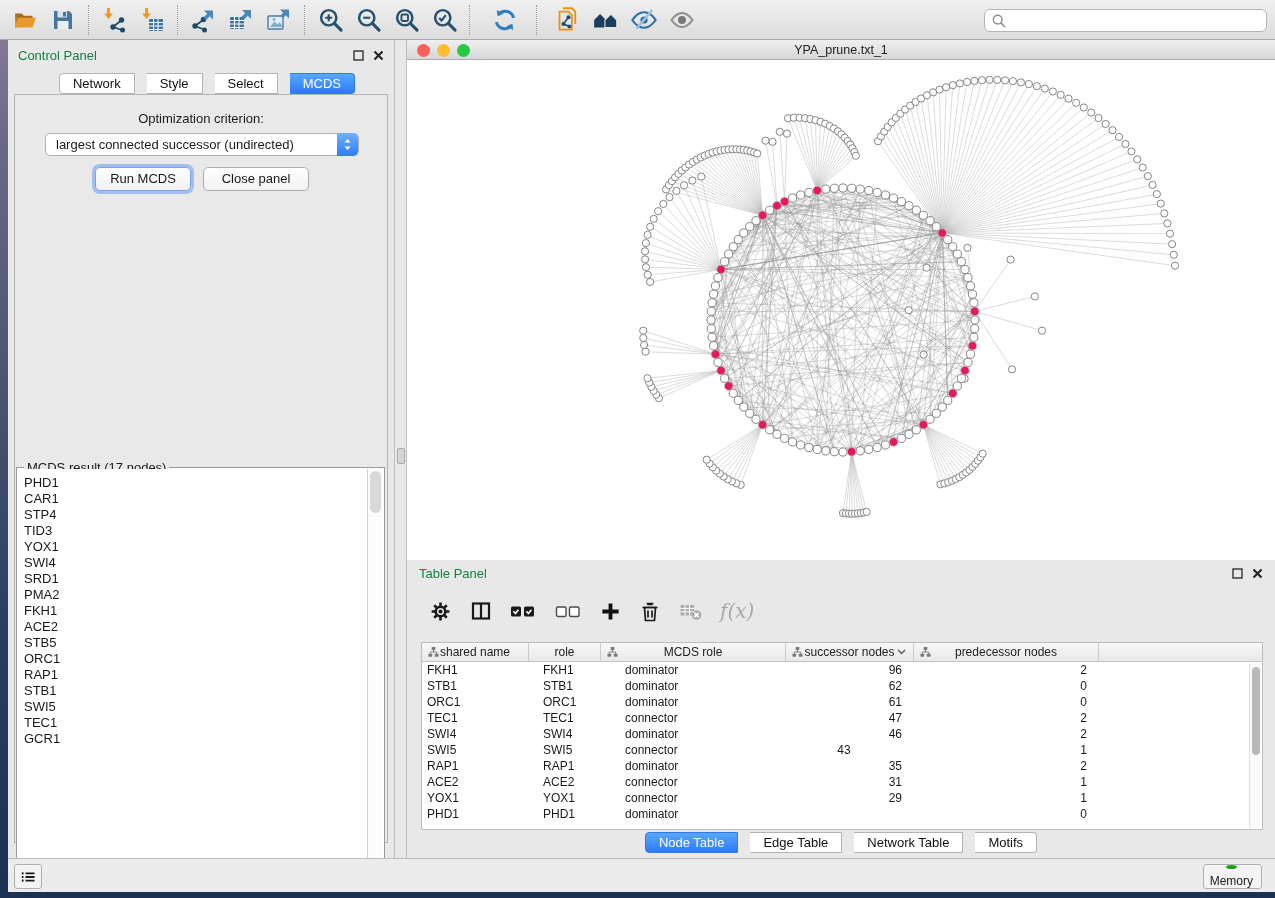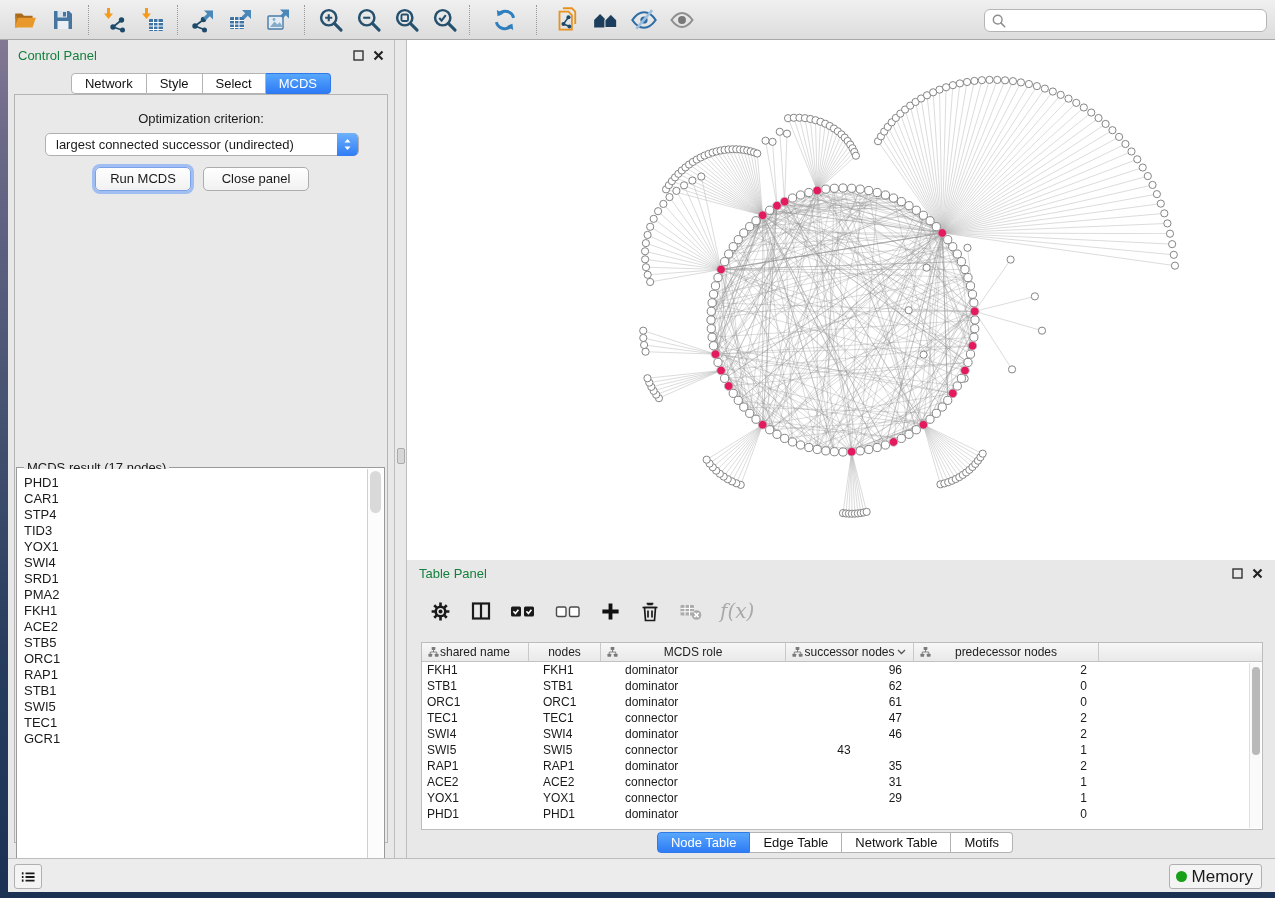--- a/index.html
+++ b/index.html
@@ -21,21 +21,21 @@
   
   .wall-left { position:absolute; left:0; top:40px; width:8px; height:858px; background:transparent; }
 
   
   .left-panel { position:absolute; left:8px; top:40px; width:386px; height:818px; background:#e8e8e8; }
   .panel-titlebar { height:30px; display:flex; align-items:center; padding:0 10px; }
   .panel-title { font-size:13px; color:#15803d; }
   .panel-title-icons { margin-left:auto; display:flex; gap:9px; align-items:center; }
   .seg-row { position:absolute; left:0; right:0; top:33px; display:flex; justify-content:center; z-index:3; }
   .seg { display:inline-block; height:21px; line-height:19px; padding:0 13px; background:#fff;
-         border:1px solid #b3b3b3; border-left:none; font-size:13px; color:#111; cursor:default; }
+         border:1px solid #b3b3b3; border-left:none; font-size:13px; color:#111; cursor:default;margin-left:12px; }
   .seg.first { border-left:1px solid #b3b3b3; border-radius:4px 0 0 4px; }
   .seg.last  { border-radius:0 4px 4px 0; }
   .seg.sel   { background:linear-gradient(#58a7fc,#2e7bf6); color:#fff; border-color:#3079e8; }
   .cp-box { position:absolute; left:6px; top:54px; width:374px; height:749px;
             border:1px solid #b4b4b4; background:#e9e9e9; }
   .opt-label { text-align:center; margin-top:16px; font-size:13px; }
   .dropdown { position:absolute; left:30px; top:38px; width:314px; height:23px; background:#fff;
               border:1px solid #b0b0b0; border-radius:5px; line-height:21px; padding-left:10px; font-size:13px; }
   .dropdown .stepper { position:absolute; right:0px; top:-1px; width:21px; height:23px;
               background:linear-gradient(#6eb1fc,#2e7cf6); border-radius:0 5px 5px 0;
@@ -89,21 +89,21 @@
                 border-left:1px solid #e0e0e0; }
   .tbl-thumb { position:absolute; top:4px; left:1.5px; width:8px; height:88px; background:#b9b9b9; border-radius:5px; }
   .table-tabs { position:absolute; left:0; right:12px; top:272px; display:flex; justify-content:center; }
 
   
   .status-bar { position:absolute; left:8px; top:858px; width:1267px; height:34px; background:#ececec;
                 border-top:1px solid #bdbdbd; }
   .status-btn { position:absolute; left:6px; top:5px; width:28px; height:25px; background:#f4f4f4;
                 border:1px solid #b0b0b0; border-radius:3px; display:flex; align-items:center; justify-content:center; }
   .memory-btn { position:absolute; right:13px; top:5px; height:25px; padding:0 8px 0 6px; background:#f4f4f4;
-                border:1px solid #b0b0b0; border-radius:3px; display:flex; align-items:center; gap:5px; font-size:17px; }
+                border:1px solid #b0b0b0; border-radius:3px; display:flex; align-items:center; gap:5px; font-size:12px;flex-direction:column; }
   .memory-dot { width:11px; height:11px; border-radius:50%; }
 </style>
 </head>
 <body>
 
 <div class="screen">
 
   <div class="toolbar">
     <div class="tbtn" style="margin-left:6px">
       <svg width="26" height="26" viewBox="0 0 24 24">
@@ -308,20 +308,26 @@
       </div>
     </div>
   </div>
 
   <div class="vsplit">
       <div class="handle"></div>
     </div>
 
   <div class="right-col">
     <div class="net-window">
+      <div class="net-titlebar">
+        <span class="tlight" style="left: 10px; background: rgb(255, 95, 87);" id="tl-red"></span>
+        <span class="tlight" style="left: 30px; background: rgb(254, 188, 46);" id="tl-yellow"></span>
+        <span class="tlight" style="left: 50px; background: rgb(40, 200, 64);" id="tl-green"></span>
+        <span class="net-title">YPA_prune.txt_1</span>
+      </div>
       <div class="net-canvas">
         <svg id="graph" width="868" height="500">
             <line x1="314.04790170851015" y1="209.48578692780814" x2="362.6647292414125" y2="150.24601117606403" stroke="#8f8f8f" stroke-width="0.7" opacity="0.45"></line>
             <line x1="529.3380951166242" y1="353.3380951166243" x2="566.870721701343" y2="242.7705426269532" stroke="#8f8f8f" stroke-width="0.7" opacity="0.45"></line>
             <line x1="563.502209070157" y1="294.1641139535327" x2="554.3872018823149" y2="201.61789289109183" stroke="#8f8f8f" stroke-width="0.7" opacity="0.45"></line>
             <line x1="410.2480774938711" y1="130.53634298677358" x2="317.61279811768514" y2="318.3821071089082" stroke="#8f8f8f" stroke-width="0.7" opacity="0.45"></line>
             <line x1="311.00522290664605" y1="302.43000942001726" x2="321.6846467004541" y2="194" stroke="#8f8f8f" stroke-width="0.7" opacity="0.45"></line>
             <line x1="326.24601117606403" y1="186.66472924141252" x2="436" y2="128" stroke="#8f8f8f" stroke-width="0.7" opacity="0.45"></line>
             <line x1="535.242854587225" y1="172.96635240679092" x2="540.722640918443" y2="340.35650862915116" stroke="#8f8f8f" stroke-width="0.7" opacity="0.45"></line>
             <line x1="355.6434913708489" y1="155.27735908155694" x2="470.1641139535328" y2="387.502209070157" stroke="#8f8f8f" stroke-width="0.7" opacity="0.45"></line>
@@ -1110,21 +1116,21 @@
       <div class="tbl">
         <div class="thead">
             <div class="th" style="width: 107px;"><svg class="treeicon" width="11" height="12" viewBox="0 0 12 12">
                 <g fill="#7a7a7a">
                   <rect x="4" y="0.5" width="4" height="3.2" rx="0.5"></rect>
                   <rect x="0.5" y="8" width="4" height="3.2" rx="0.5"></rect>
                   <rect x="7.5" y="8" width="4" height="3.2" rx="0.5"></rect>
                 </g>
                 <path d="M6 3.7v2.3M2.5 8V6h7v2" stroke="#7a7a7a" stroke-width="1" fill="none"></path>
               </svg><span>shared name</span></div>
-            <div class="th" style="width: 72px;"><span>nodes</span></div>
+            <div class="th" style="width: 72px;"><span>role</span></div>
             <div class="th" style="width: 185px;"><svg class="treeicon" width="11" height="12" viewBox="0 0 12 12">
                 <g fill="#7a7a7a">
                   <rect x="4" y="0.5" width="4" height="3.2" rx="0.5"></rect>
                   <rect x="0.5" y="8" width="4" height="3.2" rx="0.5"></rect>
                   <rect x="7.5" y="8" width="4" height="3.2" rx="0.5"></rect>
                 </g>
                 <path d="M6 3.7v2.3M2.5 8V6h7v2" stroke="#7a7a7a" stroke-width="1" fill="none"></path>
               </svg><span>MCDS role</span></div>
             <div class="th" style="width: 128px;"><svg class="treeicon" width="11" height="12" viewBox="0 0 12 12">
                 <g fill="#7a7a7a">

